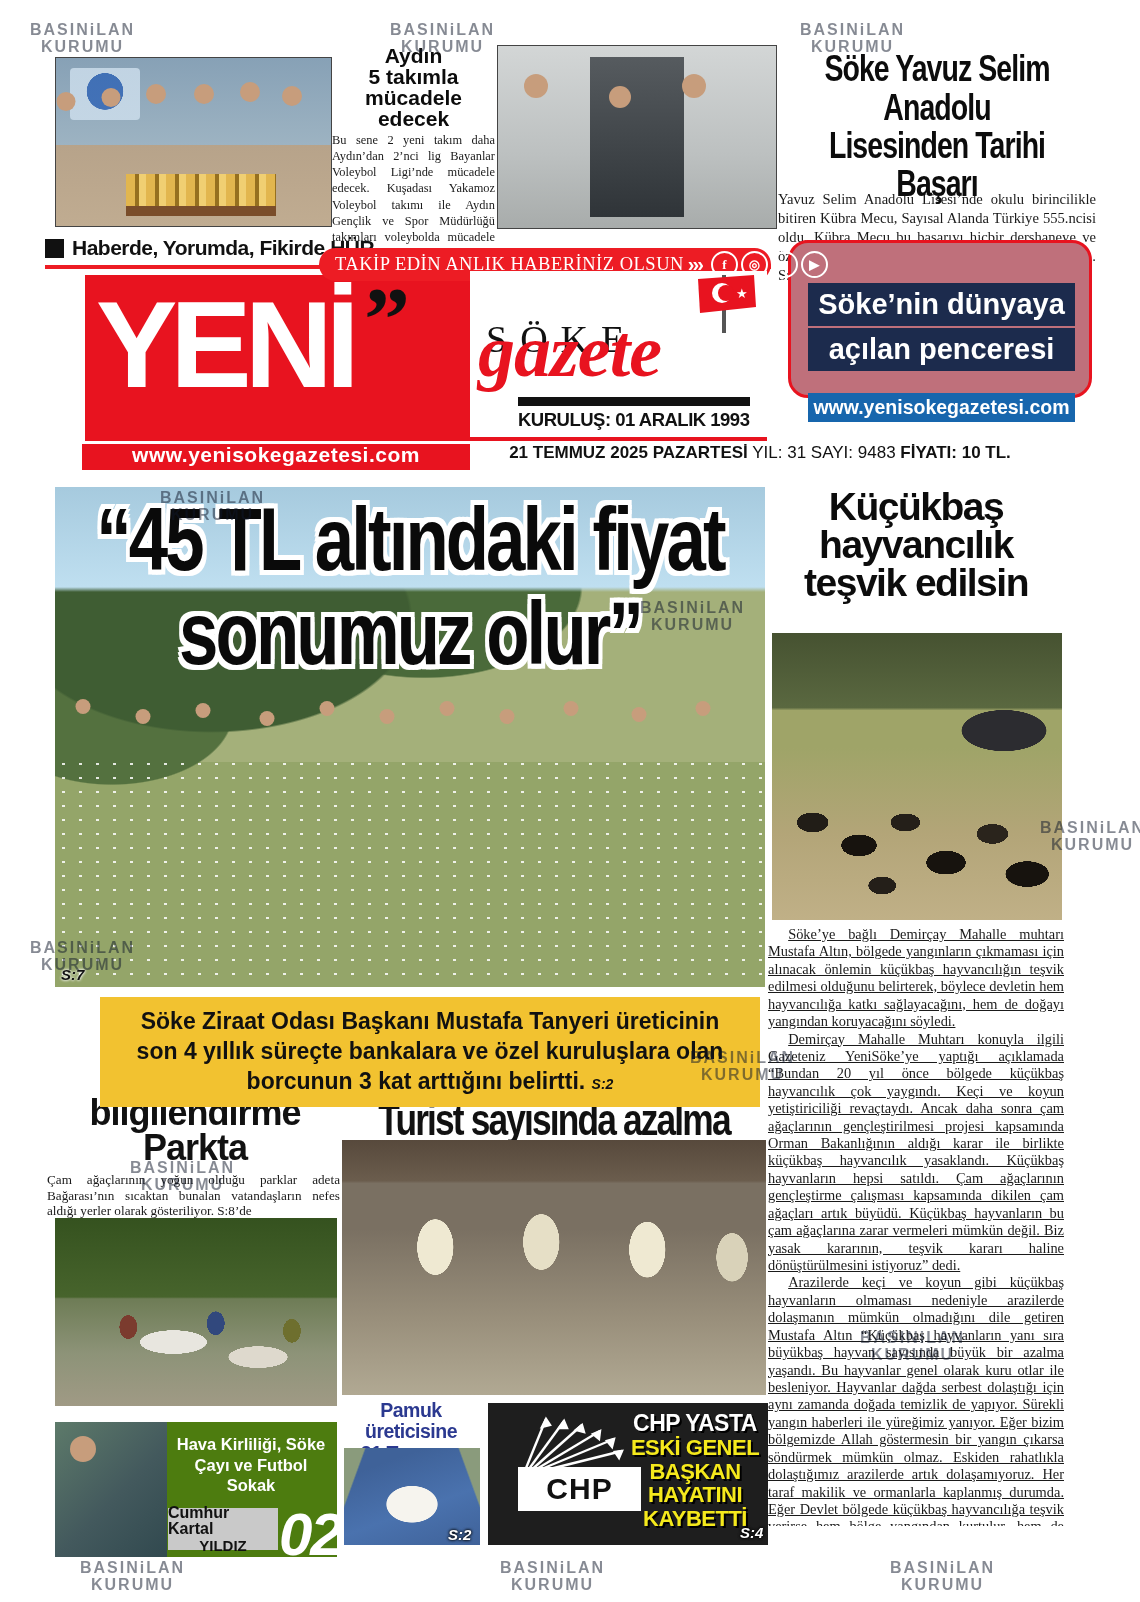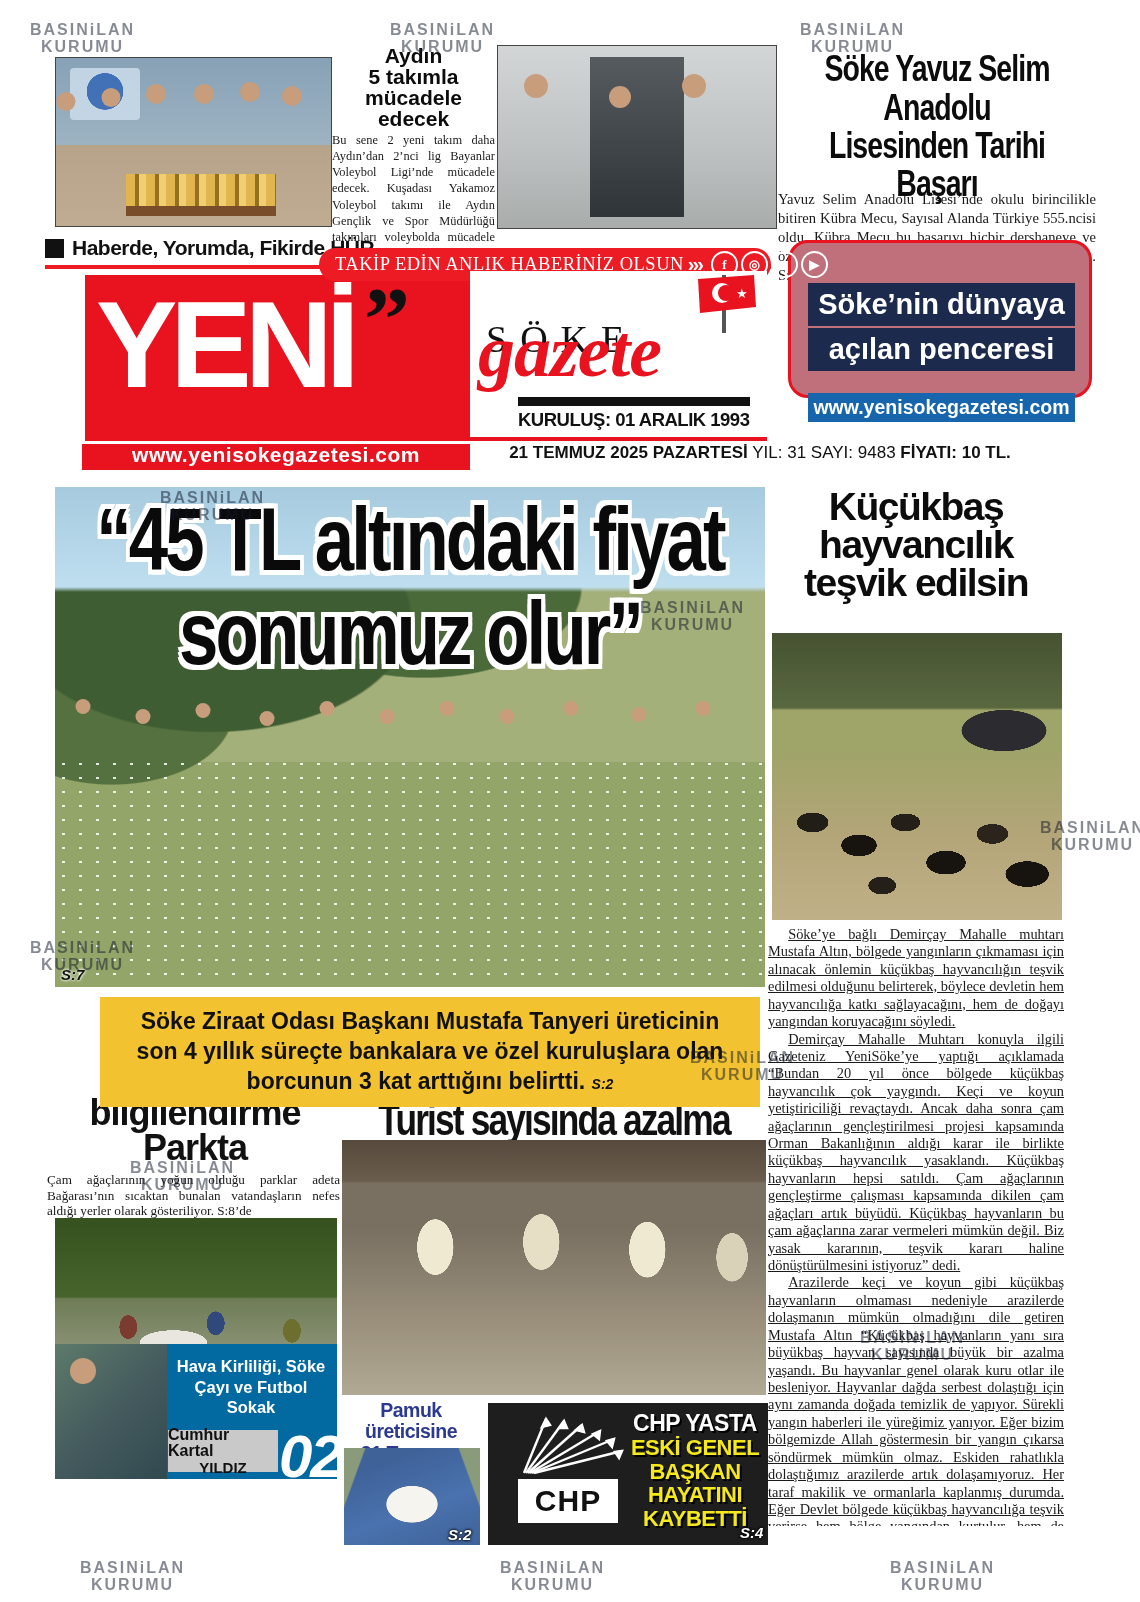--- a/index.html
+++ b/index.html
@@ -142,36 +142,36 @@
   #rs-text p{margin:0;text-indent:1.4em;text-decoration:underline;}
   
   #park-headline{position:absolute;left:50px;top:1096px;width:290px;text-align:center;font-weight:bold;
       font-size:36px;letter-spacing:-1px;line-height:.97;}
   #park-body{position:absolute;left:47px;top:1172px;width:293px;font-family:"Liberation Serif",serif;
       font-size:13.2px;line-height:1.18;text-align:justify;}
   
   #tourist-headline{position:absolute;left:340px;top:1096px;width:428px;text-align:center;font-weight:bold;
       font-size:38px;letter-spacing:-2px;transform:scale(.93,1.15);transform-origin:top center;}
   
-  #columnist-box{position:absolute;left:55px;top:1344px;width:282px;height:135px;background:#0369a1;}
+  #columnist-box{position:absolute;left:55px;top:1422px;width:282px;height:135px;background:#4d7c0f;}
   #columnist-title{position:absolute;left:116px;top:12px;width:160px;text-align:center;color:#fff;
       font-weight:bold;font-size:16.5px;line-height:1.25;}
   #columnist-name{position:absolute;left:113px;top:86px;width:110px;height:42px;background:#c9c9c9;
       display:flex;flex-direction:column;align-items:center;justify-content:center;line-height:1.02;}
   #columnist-name .n1{font-weight:bold;font-size:16px;}
   #columnist-name .n2{font-weight:bold;font-size:15px;}
   #columnist-page{position:absolute;left:224px;top:78px;color:#fff;font-weight:bold;font-style:italic;
       font-size:60px;letter-spacing:-2px;}
   
   #cotton-title{position:absolute;left:340px;top:1400px;width:142px;text-align:center;color:#2b3990;
       font-weight:bold;font-size:19.5px;letter-spacing:-0.5px;line-height:1.1;}
   #cotton-tag{left:448px;top:1526px;}
   
   #chp-box{position:absolute;left:488px;top:1403px;width:280px;height:142px;background:#1e1e1e;}
-  #chp-logo-white{position:absolute;left:30px;top:76px;width:100px;height:44px;background:#fff;
+  #chp-logo-white{position:absolute;left:30px;top:64px;width:123px;height:44px;background:#fff;
       display:flex;align-items:center;justify-content:center;}
   #chp-logo-white span{font-weight:bold;font-size:30px;letter-spacing:1px;color:#111;}
   #chp-arrows{position:absolute;left:28px;top:8px;width:110px;height:66px;}
   #chp-text{position:absolute;left:140px;top:8px;width:134px;text-align:center;line-height:1.08;}
   #chp-line1{color:#fff;font-weight:bold;font-size:23px;letter-spacing:-0.5px;text-shadow:2px 2px 0 #000;}
   .chp-yellow{color:#f5e91c;font-weight:bold;font-size:22px;letter-spacing:-0.5px;text-shadow:2px 2px 0 #000;}
   #chp-tag{left:740px;top:1524px;}
 </style>
 </head>
 <body>

